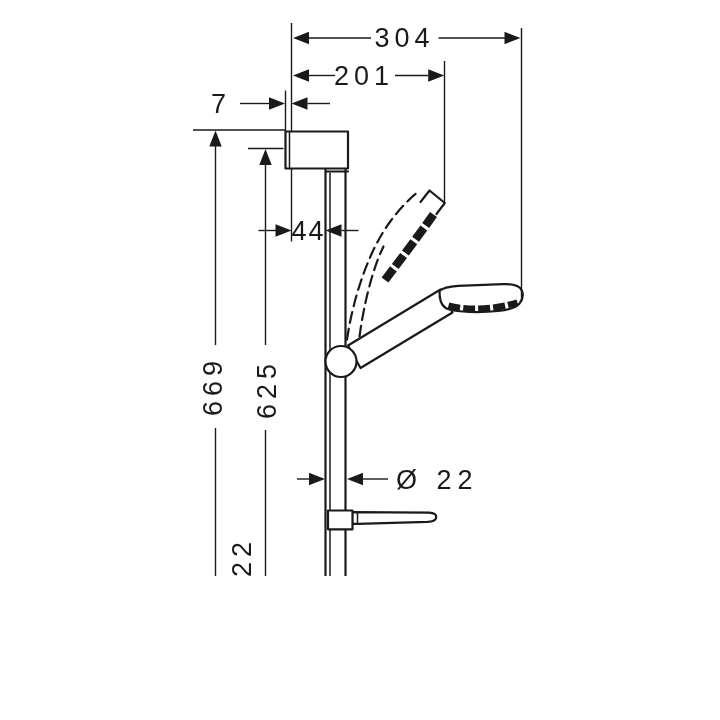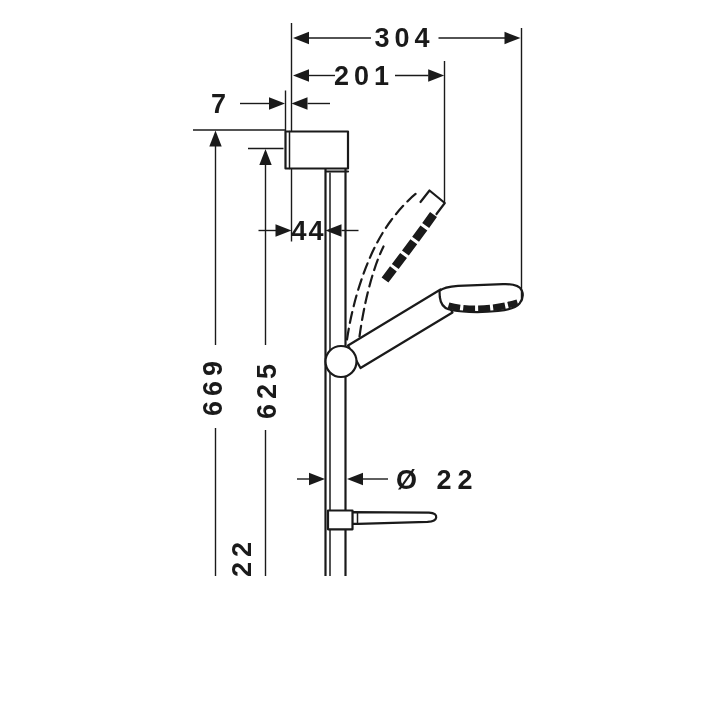--- a/index.html
+++ b/index.html
@@ -1,17 +1,17 @@
 <!DOCTYPE html>
 <html style="--line: #1a1a1a; --bg: #ffffff;"><head>
 <meta charset="utf-8">
 <style>
   :root { --line: #1a1a1a; --bg: #ffffff; }
   html, body { margin: 0; padding: 0; background: var(--bg); }
-  .stage { position: relative; width: 720px; height: 576px; background: var(--bg); overflow: hidden; font-weight: bold; }
+  .stage { position: relative; width: 720px; height: 576px; background: var(--bg); overflow: hidden; }
   svg { display: block; }
   
   .dl { stroke: var(--line); stroke-width: 1.4; fill: none; }
   .ar { fill: var(--line); stroke: none; }
   
   .dw  { stroke: var(--line); stroke-width: 2.2; fill: none; stroke-linejoin: round; stroke-linecap: round; }
   .dwf { stroke: var(--line); stroke-width: 2.2; fill: #fff; stroke-linejoin: round; }
   .thin { stroke-width: 1.5; }
   .dash { stroke-dasharray: 11 6; }
   .band { stroke: var(--line); stroke-width: 8.5; fill: none; stroke-dasharray: 14 3; }

